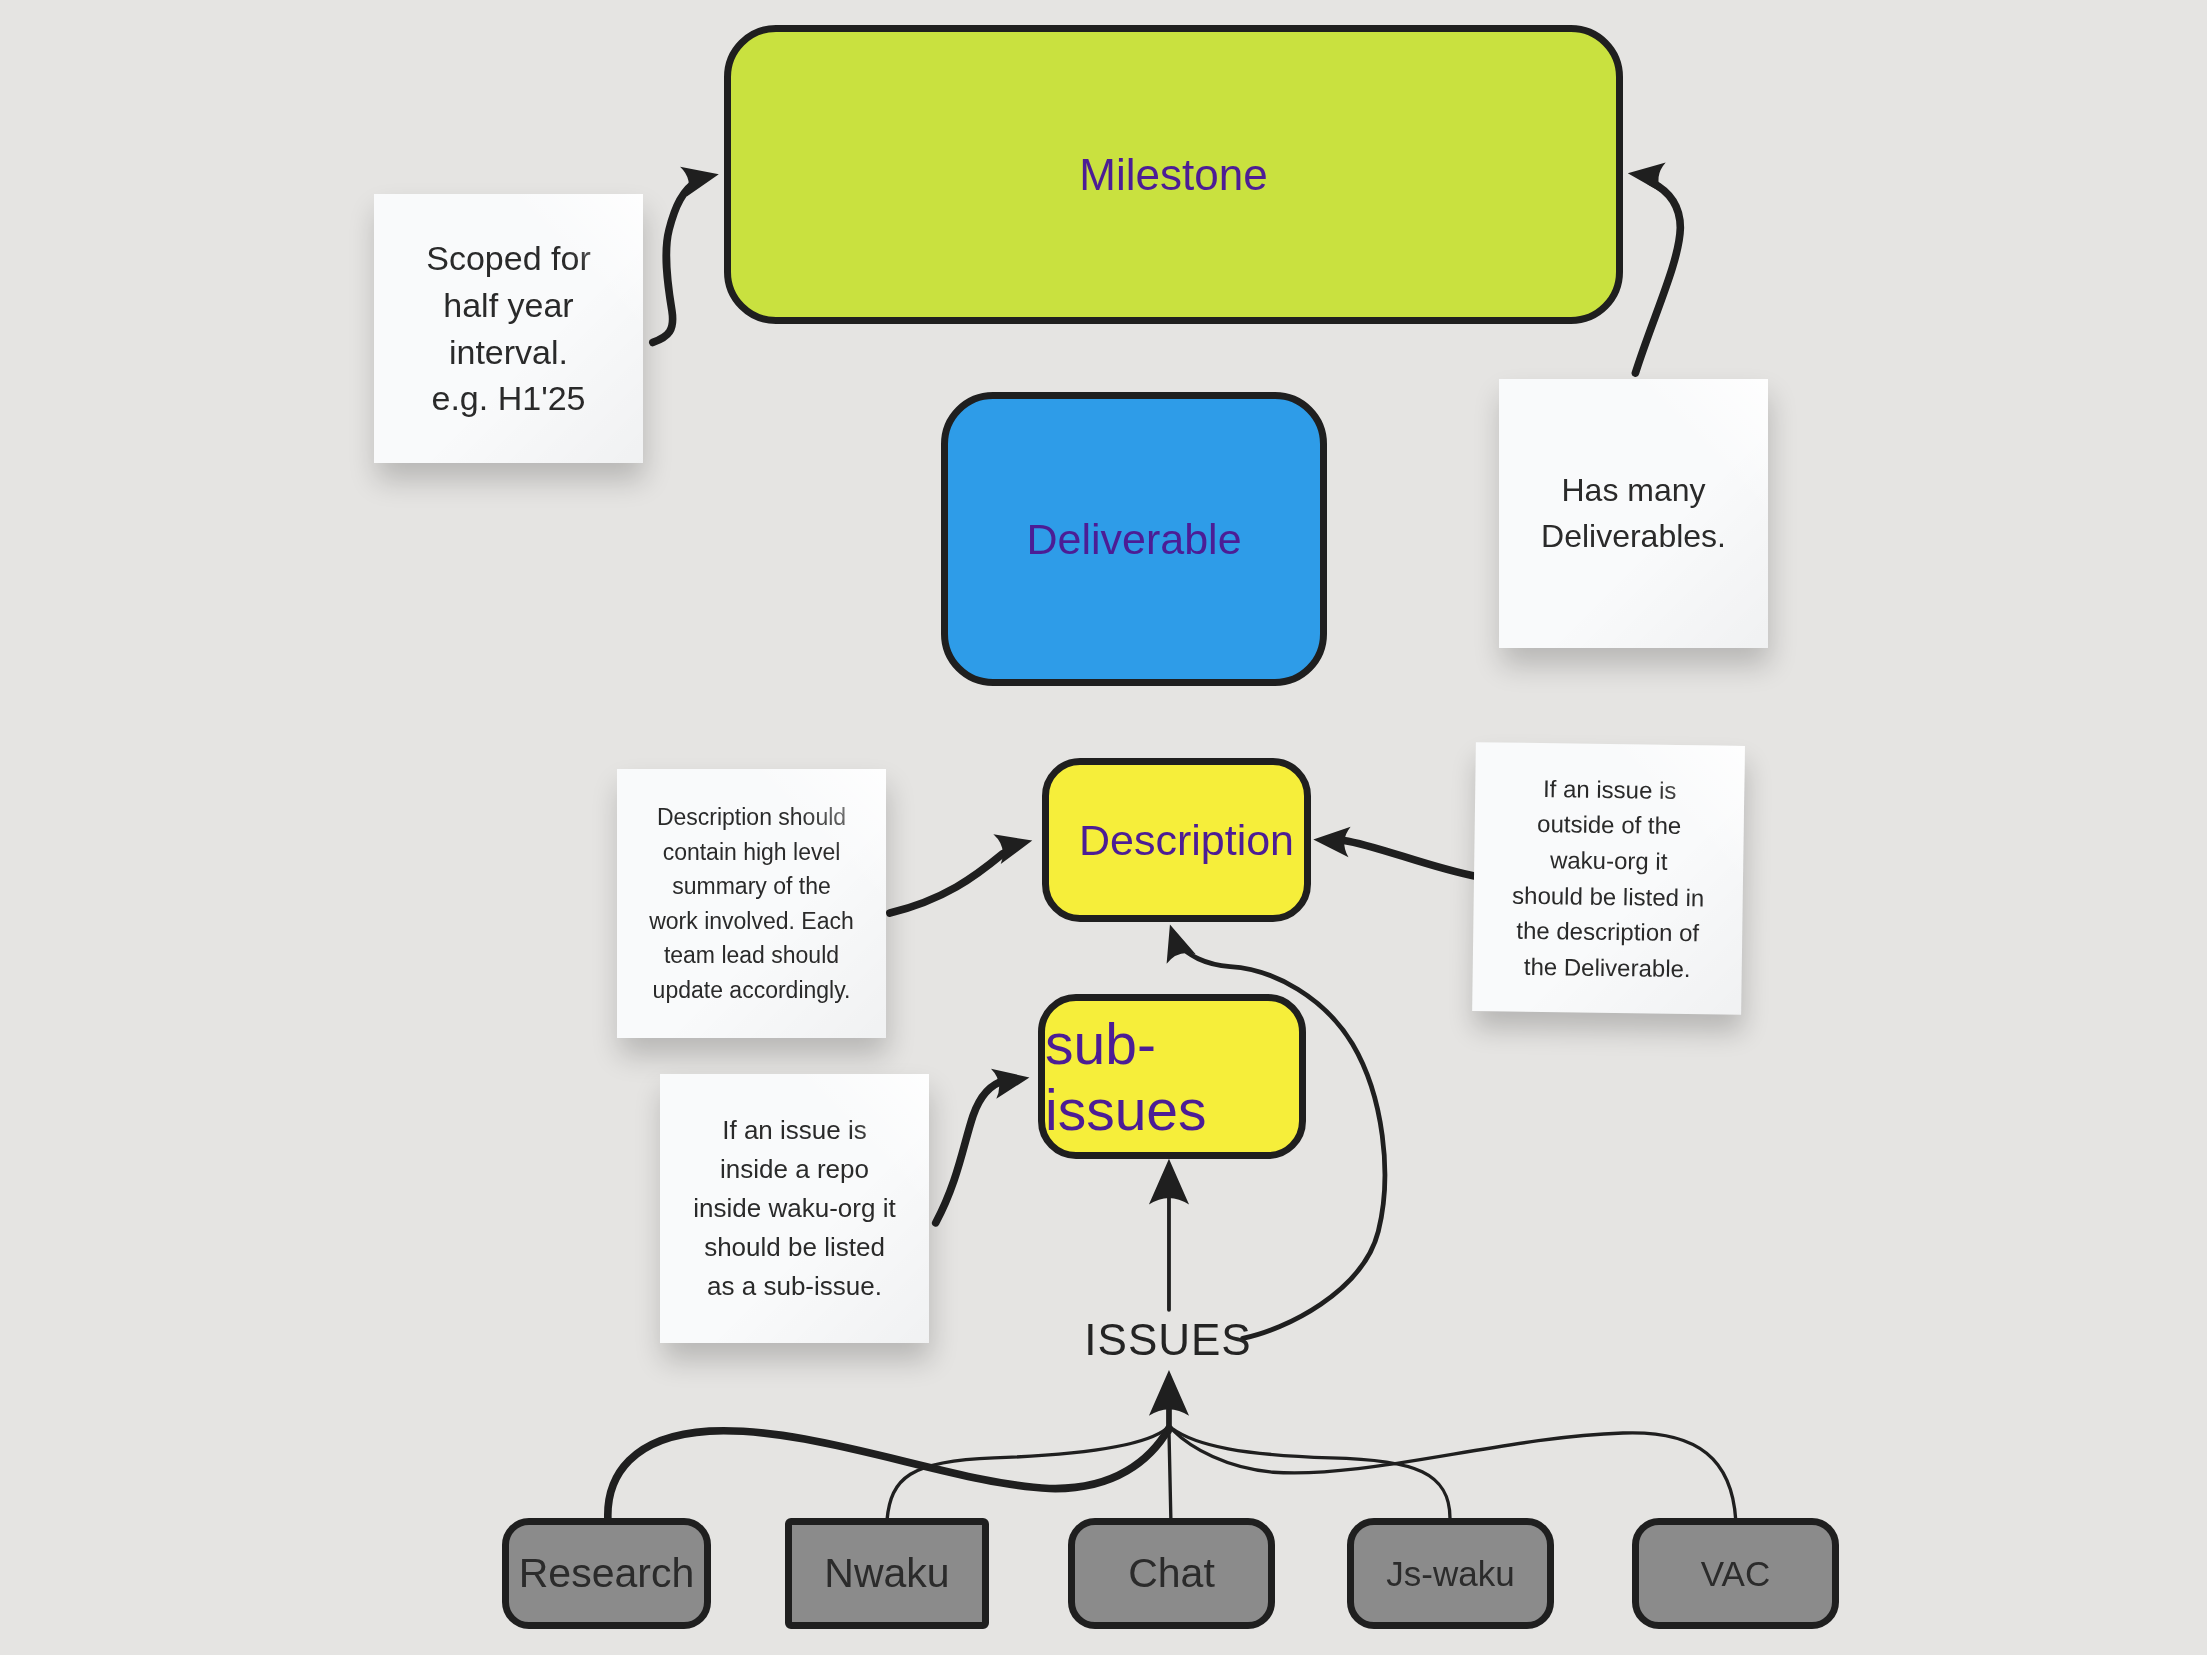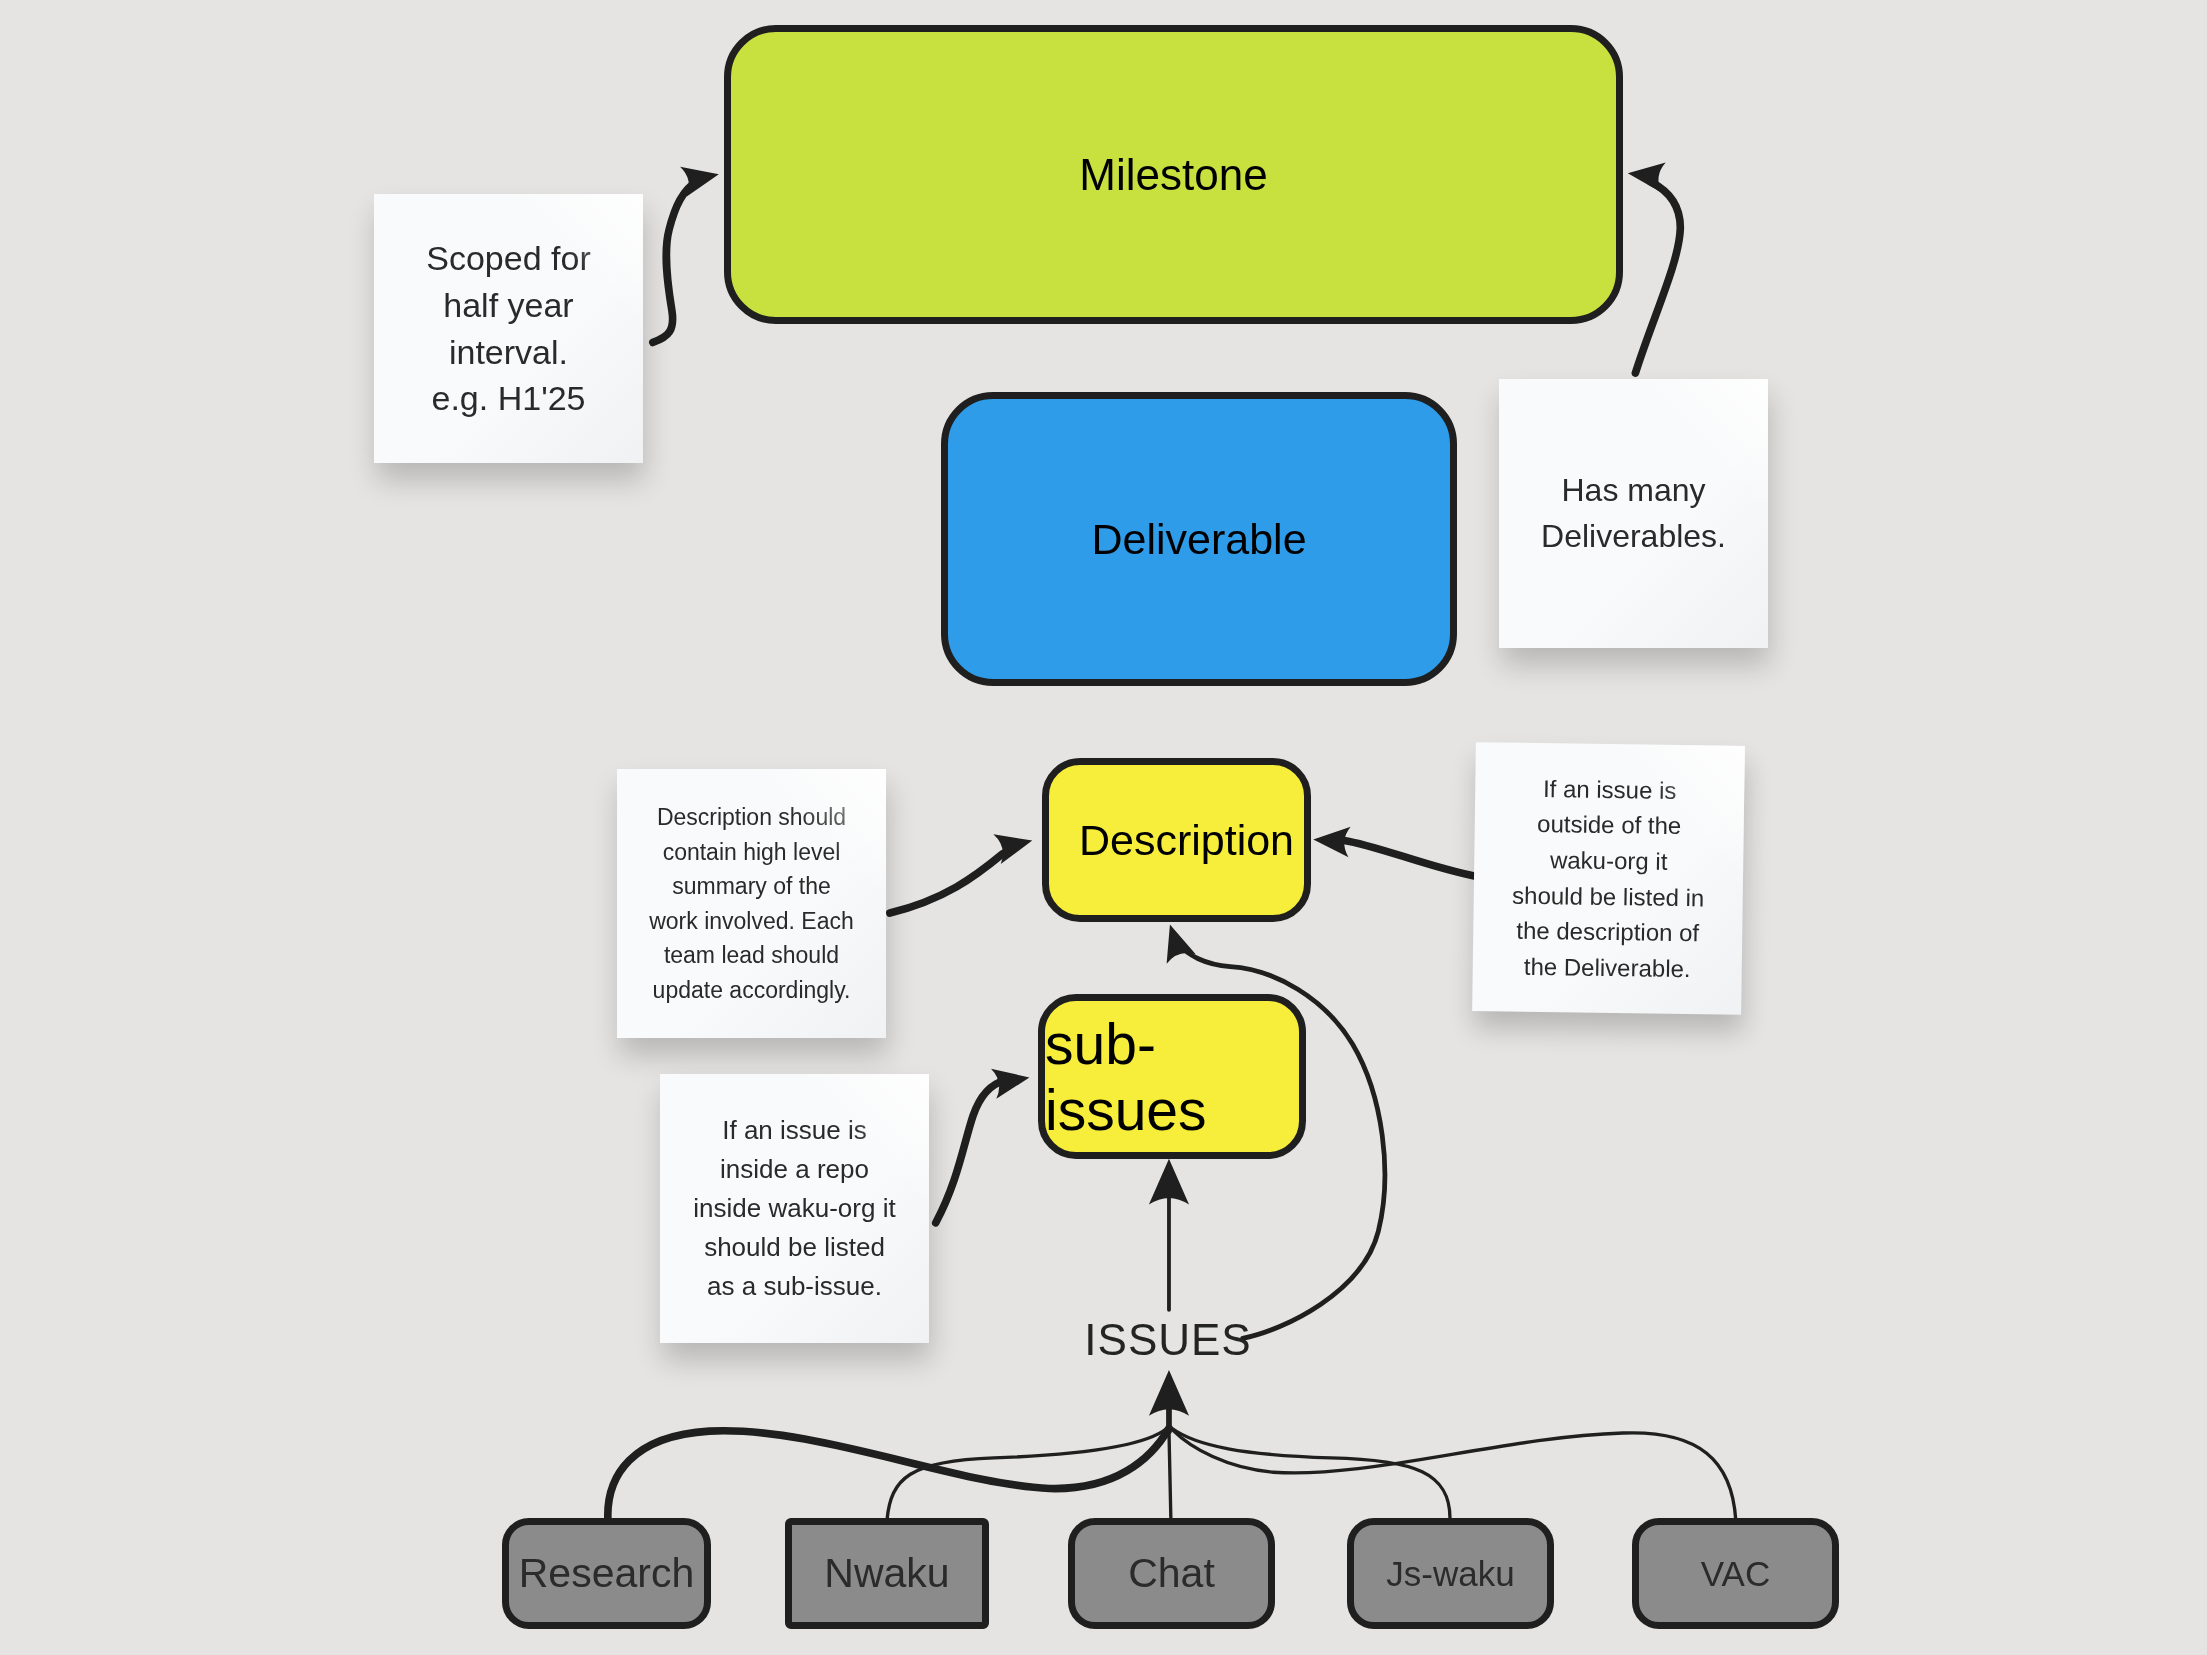--- a/index.html
+++ b/index.html
@@ -9,24 +9,24 @@
     font-family:"Liberation Sans","DejaVu Sans",sans-serif;
   }
   svg.connectors{position:absolute;left:0;top:0;}
   .line{fill:none;stroke:var(--stroke,#1f1f1f);stroke-linecap:round;}
   .head{fill:var(--stroke,#1f1f1f);stroke:none;}
 
   .shape{
     position:absolute;box-sizing:border-box;
     border:7.6px solid var(--stroke,#1f1f1f);
     display:flex;align-items:center;justify-content:center;
-    color:#000000;
+    color:#4c1d95;
   }
   #milestone{left:724px;top:25px;width:899px;height:299px;border-radius:52px;background:var(--green,#c9e13f);font-size:44px;}
-  #deliverable{left:941px;top:392px;width:516px;height:294px;border-radius:52px;background:var(--blue,#2e9ce8);font-size:43px;}
+  #deliverable{left:941px;top:392px;width:386px;height:294px;border-radius:52px;background:var(--blue,#2e9ce8);font-size:43px;}
   #description{left:1042px;top:758px;width:269px;height:164px;border-radius:38px;background:var(--yellow,#f6ee3a);font-size:43px;padding-left:20px;}
   #subissues{left:1038px;top:994px;width:268px;height:165px;border-radius:38px;background:var(--yellow,#f6ee3a);font-size:57px;}
 
   #issues{
     position:absolute;left:1168px;top:1315px;transform:translateX(-50%);
     font-size:44px;color:#242424;letter-spacing:1px;
   }
 
   .team{top:1518px;height:111px;border-radius:27px;background:var(--gray,#8b8b8b);font-size:41px;color:#2b2b2b;}
   #team-research{left:502px;width:209px;text-align:right;}

